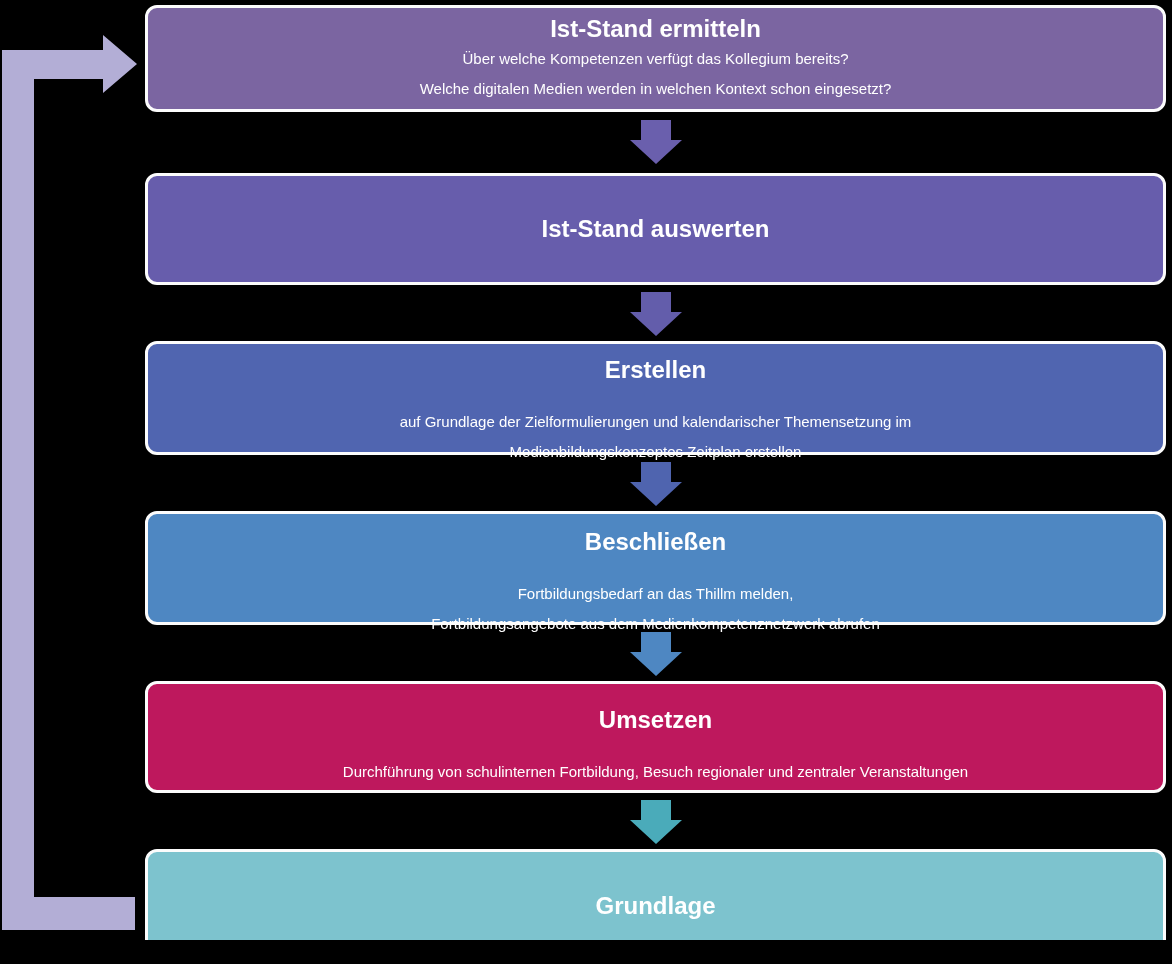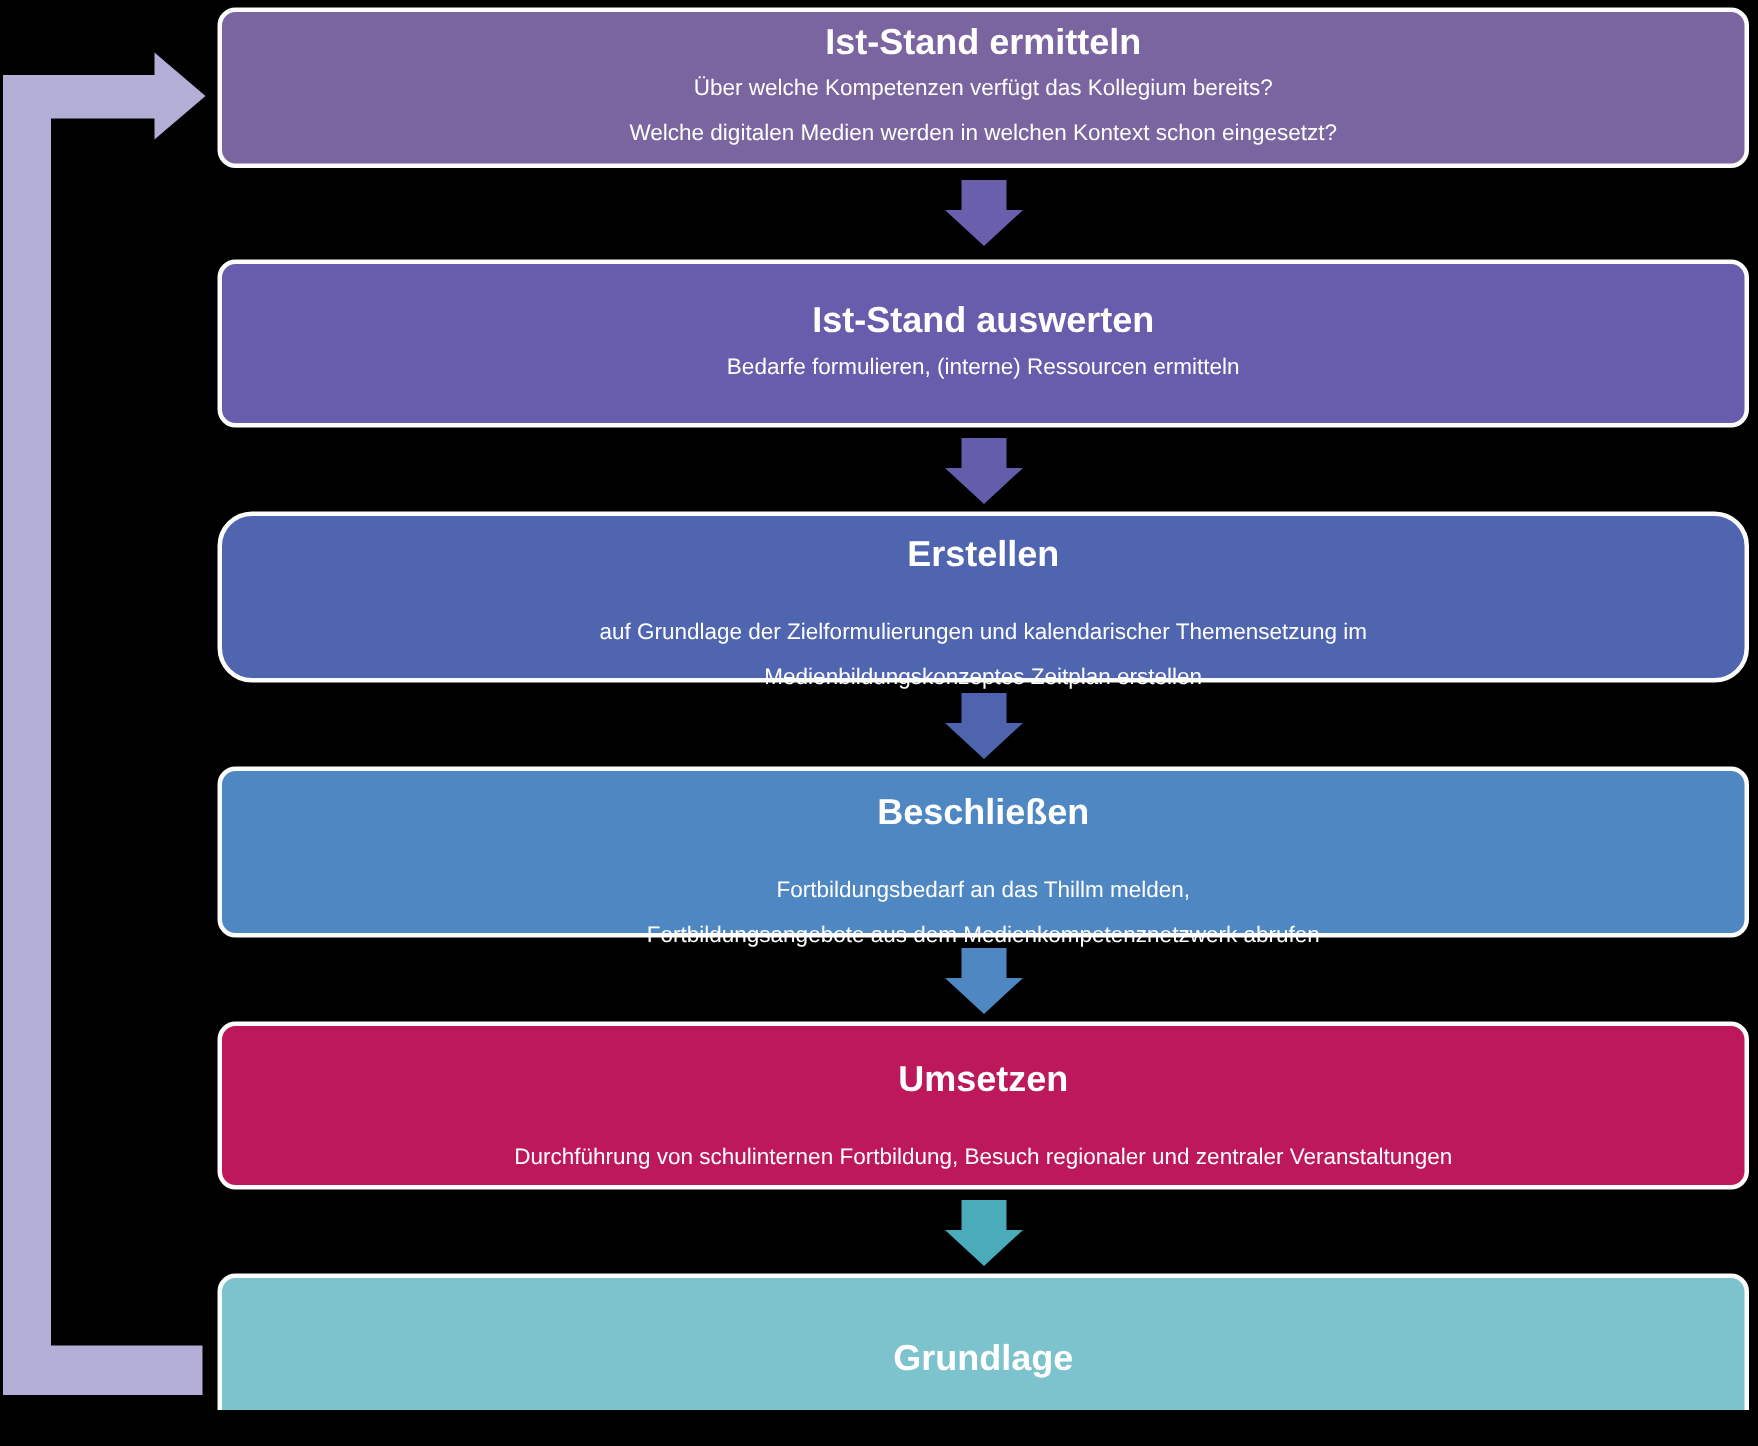--- a/index.html
+++ b/index.html
@@ -21,21 +21,21 @@
     display:flex;flex-direction:column;align-items:center;
   }
   .box .title{font-size:24px;font-weight:bold;line-height:30px;width:100%;}
   .box .body{width:100%;}
   .box .line{font-size:15px;line-height:30px;width:100%;}
   .layout-top{justify-content:flex-start;padding-top:6px;}
   .layout-center{justify-content:center;}
   .layout-center .body{margin-top:1px;}
   .layout-spread{justify-content:flex-start;}
   .layout-spread .body{margin-top:22px;}
-  .pad-a{padding-top:11px;border-radius:23px;}
+  .pad-a{padding-top:11px;}
   .pad-b{padding-top:13px;}
   .pad-c{padding-top:21px;}
   .connector{position:absolute;left:630px;}
 </style>
 </head>
 <body>
 
 <div class="stage" style="background: rgb(0, 0, 0);">
   <svg class="feedback-arrow" width="140" height="964" viewBox="0 0 140 964">
     <polygon id="feedback-poly" points="2,50 103,50 103,35 137,64 103,93 103,79 34,79 34,897 135,897 135,930 2,930" fill="#b3aed6"></polygon>
@@ -46,23 +46,20 @@
         <div class="body">
           <div class="line">Über welche Kompetenzen verfügt das Kollegium bereits?</div>
           <div class="line">Welche digitalen Medien werden in welchen Kontext schon eingesetzt?</div>
         </div>
       </div>
       <svg class="connector" width="52" height="44" viewBox="0 0 52 44" style="top: 120px;">
         <polygon points="11,0 41,0 41,20 52,20 26,44 0,20 11,20" fill="#6a5fad"></polygon>
       </svg>
       <div class="box layout-center" style="top: 173px; height: 112px; background: rgb(103, 93, 172);">
         <div class="title">Ist-Stand auswerten</div>
-        <div class="body">
-          <div class="line">Bedarfe formulieren, (interne) Ressourcen ermitteln</div>
-        </div>
       </div>
       <svg class="connector" width="52" height="44" viewBox="0 0 52 44" style="top: 292px;">
         <polygon points="11,0 41,0 41,20 52,20 26,44 0,20 11,20" fill="#635dab"></polygon>
       </svg>
       <div class="box layout-spread pad-a" style="top: 341px; height: 114px; background: rgb(80, 101, 176);">
         <div class="title">Erstellen</div>
         <div class="body">
           <div class="line">auf Grundlage der Zielformulierungen und kalendarischer Themensetzung im</div>
           <div class="line">Medienbildungskonzeptes Zeitplan erstellen</div>
         </div>

